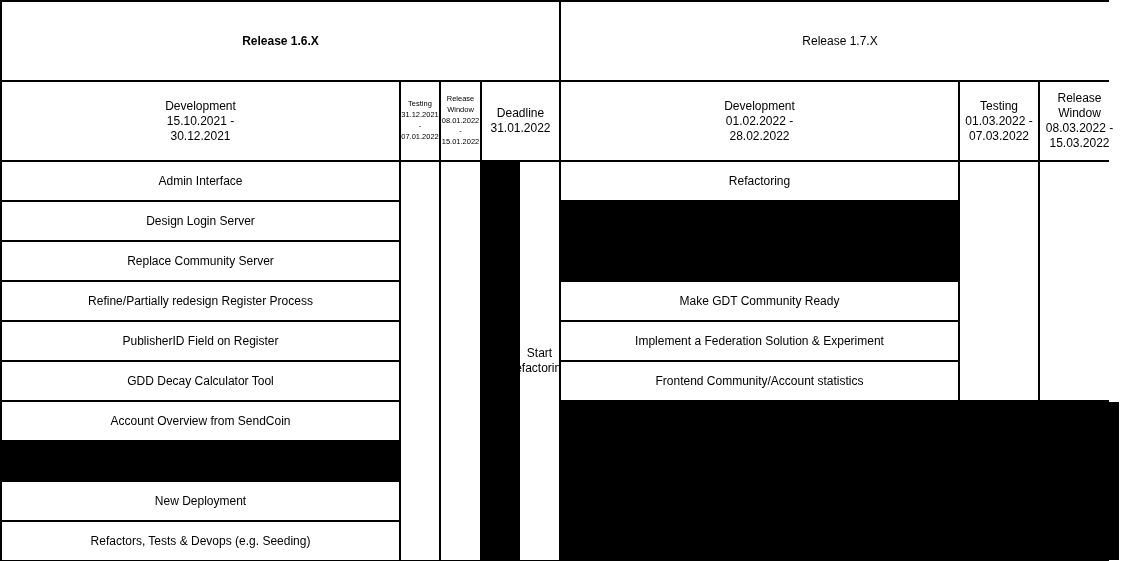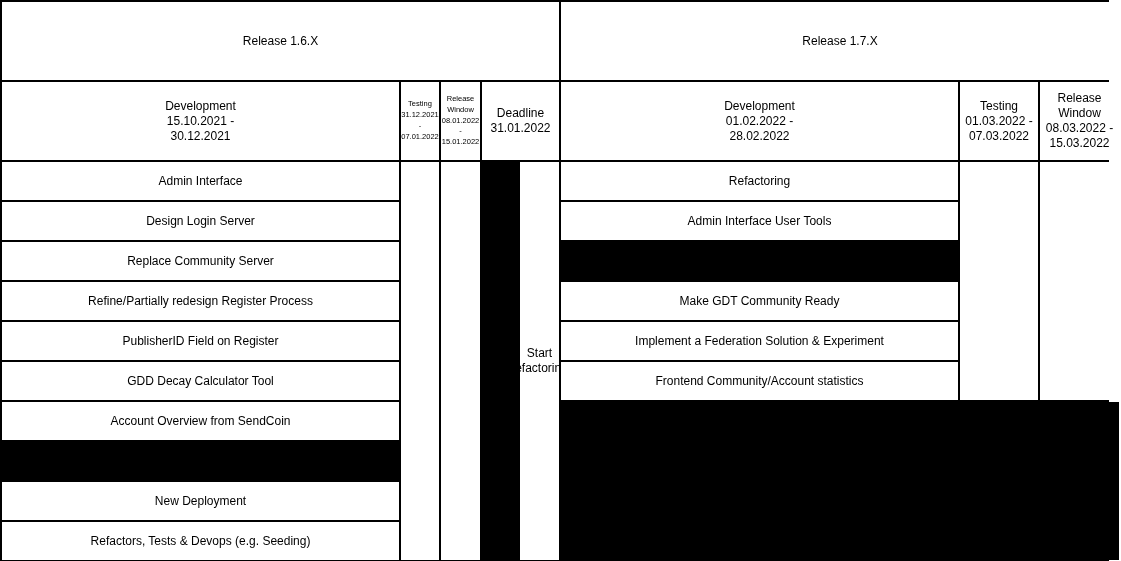--- a/index.html
+++ b/index.html
@@ -28,21 +28,21 @@
     white-space: pre-line;
     font-size: 12px;
     line-height: 1.25;
     overflow: hidden;
   }
   .small {
     font-size: 7.5px;
     line-height: 1.45;
   }
   
-  .c-title-l   { grid-column: 1 / 5; grid-row: 1; }
+  .c-title-l   { grid-column: 1 / 5; grid-row: 1; font-weight: bold; }
   .c-title-r   { grid-column: 5 / 8; grid-row: 1; }
   .c-dev-l     { grid-column: 1; grid-row: 2; }
   .c-test-l    { grid-column: 2; grid-row: 2; }
   .c-rw-l      { grid-column: 3; grid-row: 2; }
   .c-dl        { grid-column: 4; grid-row: 2; }
   .c-dev-r     { grid-column: 5; grid-row: 2; }
   .c-test-r    { grid-column: 6; grid-row: 2; }
   .c-rw-r      { grid-column: 7; grid-row: 2; }
   .col-l       { grid-column: 1; }
   .col-r       { grid-column: 5; }
@@ -95,21 +95,20 @@
   <div class="cell col-l" style="grid-row:9">Account Overview from SendCoin</div>
   <div class="cell col-l" style="grid-row:11">New Deployment</div>
   <div class="cell col-l" style="grid-row:12">Refactors, Tests &amp; Devops (e.g. Seeding)</div>
 
   <div class="cell c-test-l-body"></div>
   <div class="cell c-rw-l-body"></div>
   <div class="cell c-dl-body">Start
 refactoring</div>
 
   <div class="cell col-r" style="grid-row:3">Refactoring</div>
-  <div class="cell col-r" style="grid-row:4">Admin Interface User Tools</div>
   <div class="cell col-r" style="grid-row:6">Make GDT Community Ready</div>
   <div class="cell col-r" style="grid-row:7">Implement a Federation Solution &amp; Experiment</div>
   <div class="cell col-r" style="grid-row:8">Frontend Community/Account statistics</div>
 
   <div class="cell c-test-r-body"></div>
   <div class="cell c-rw-r-body"></div>
 
   <div class="c-redacted"></div>
 
 </div>

